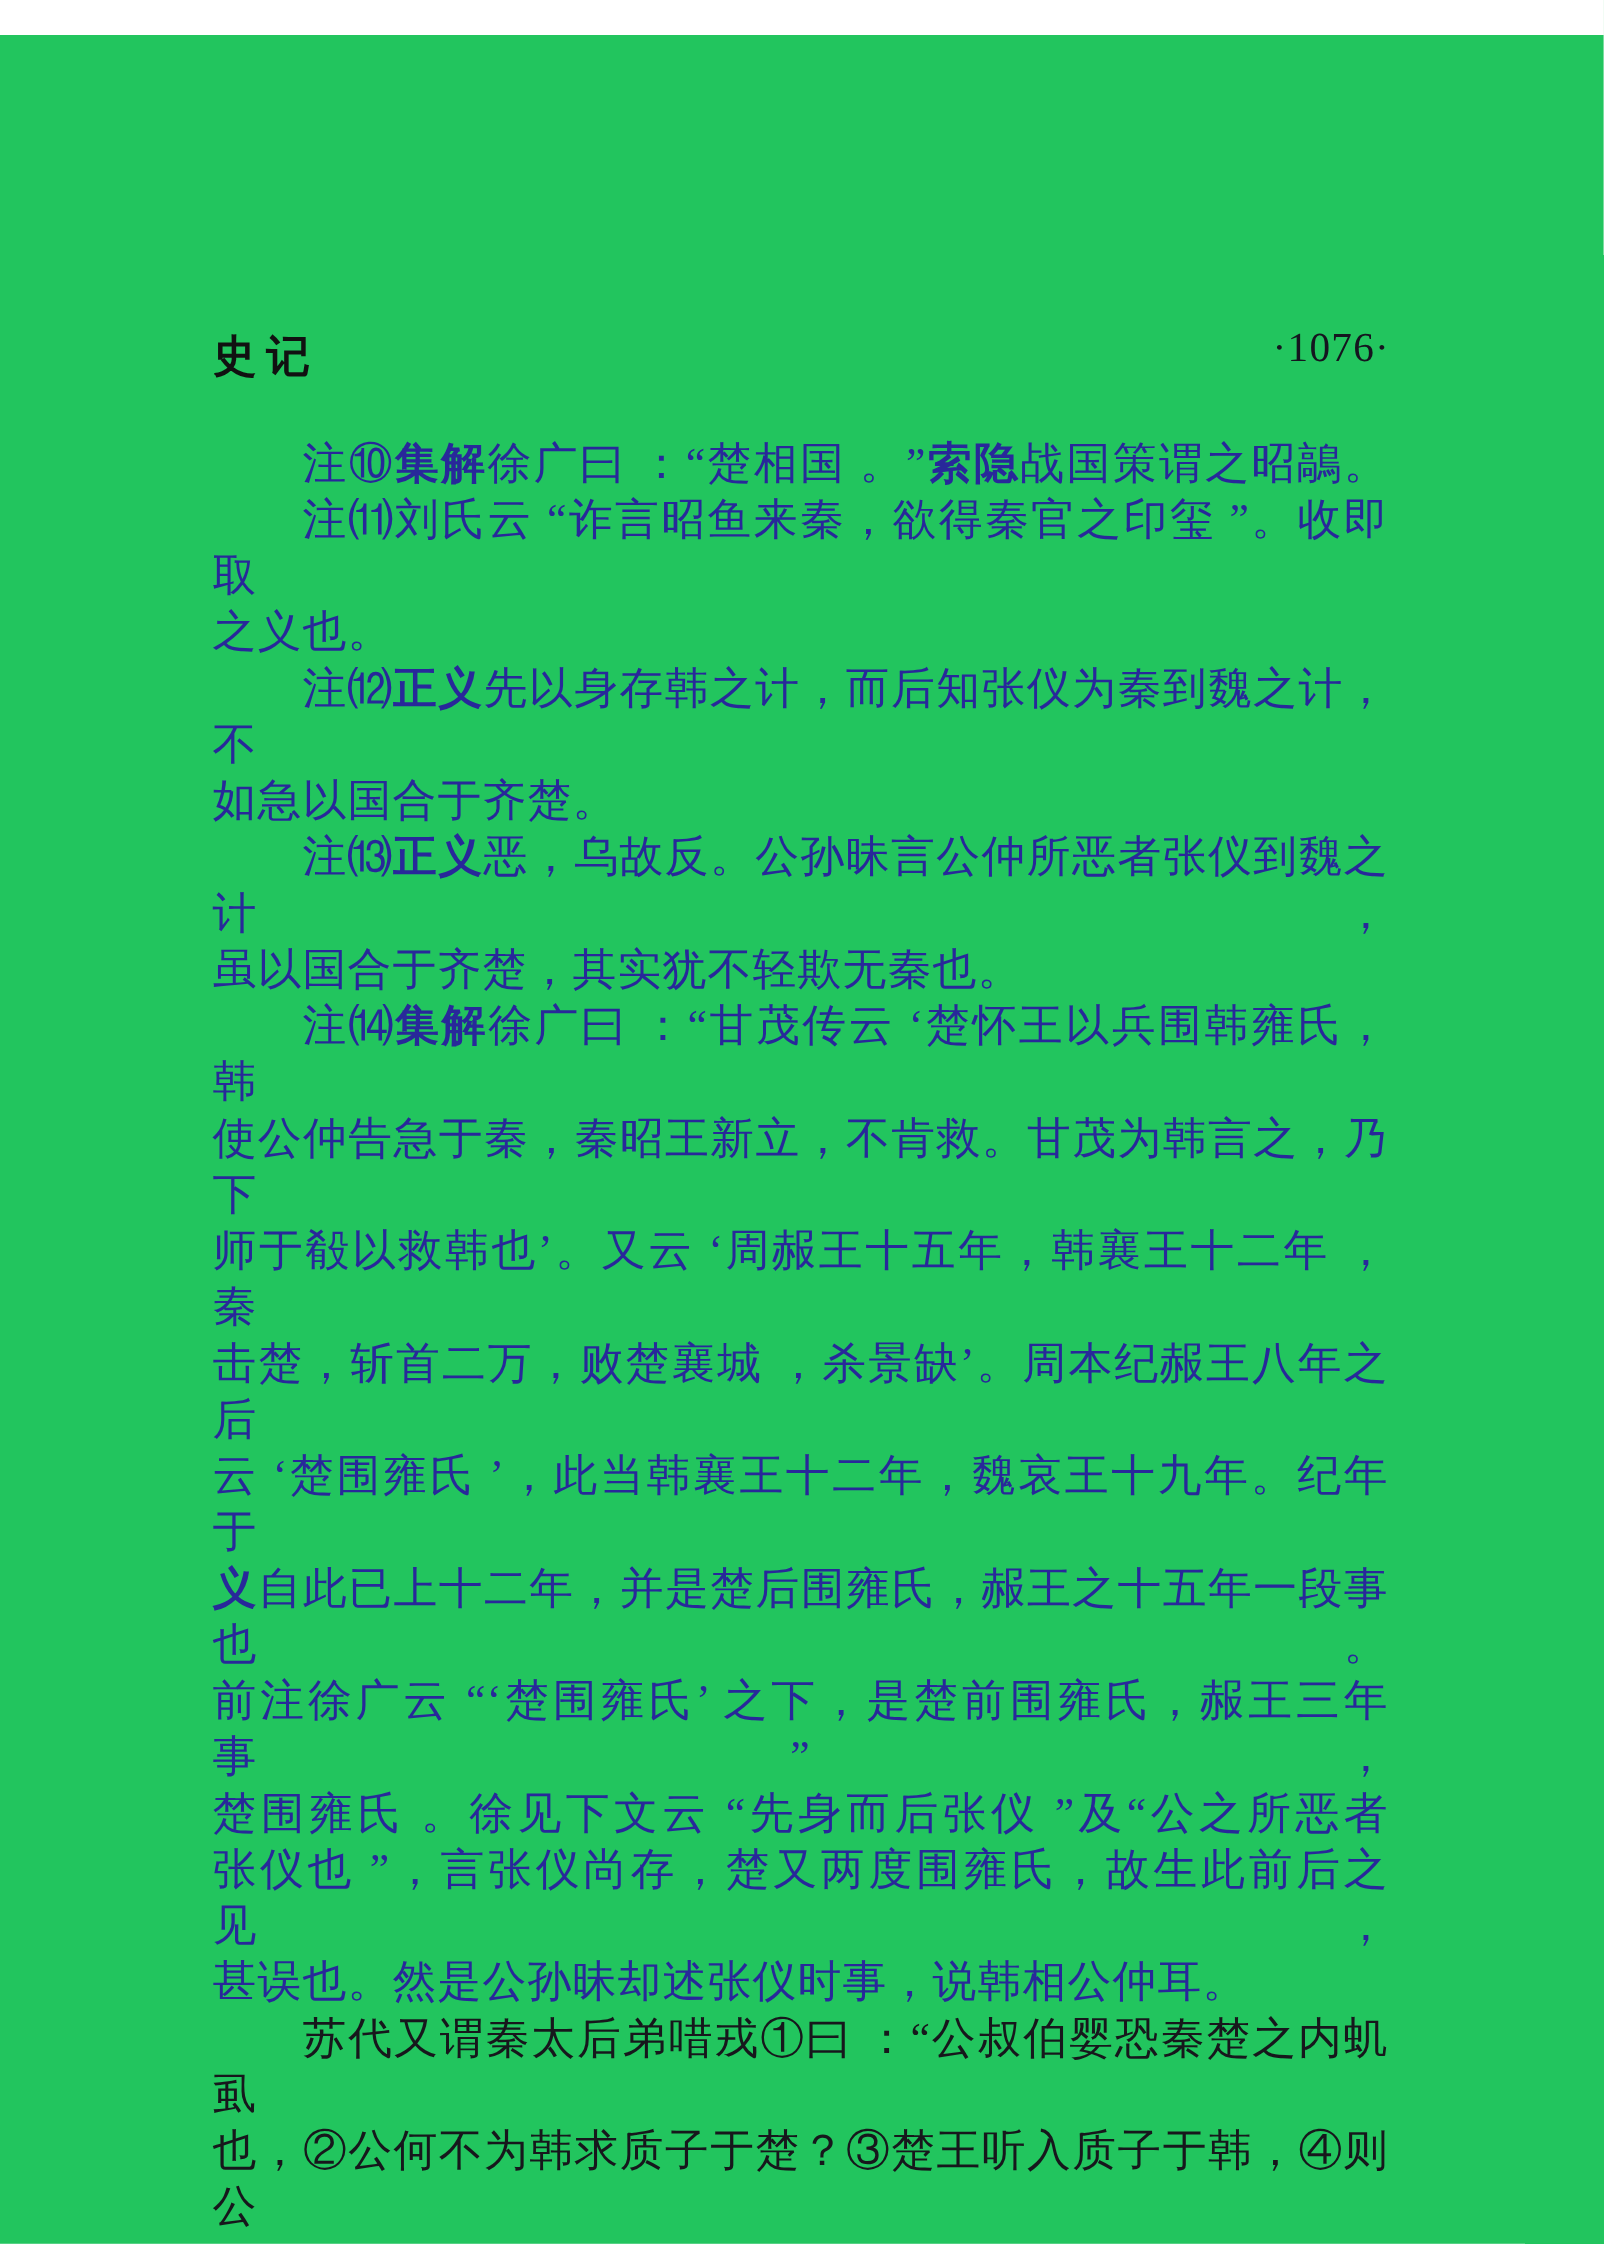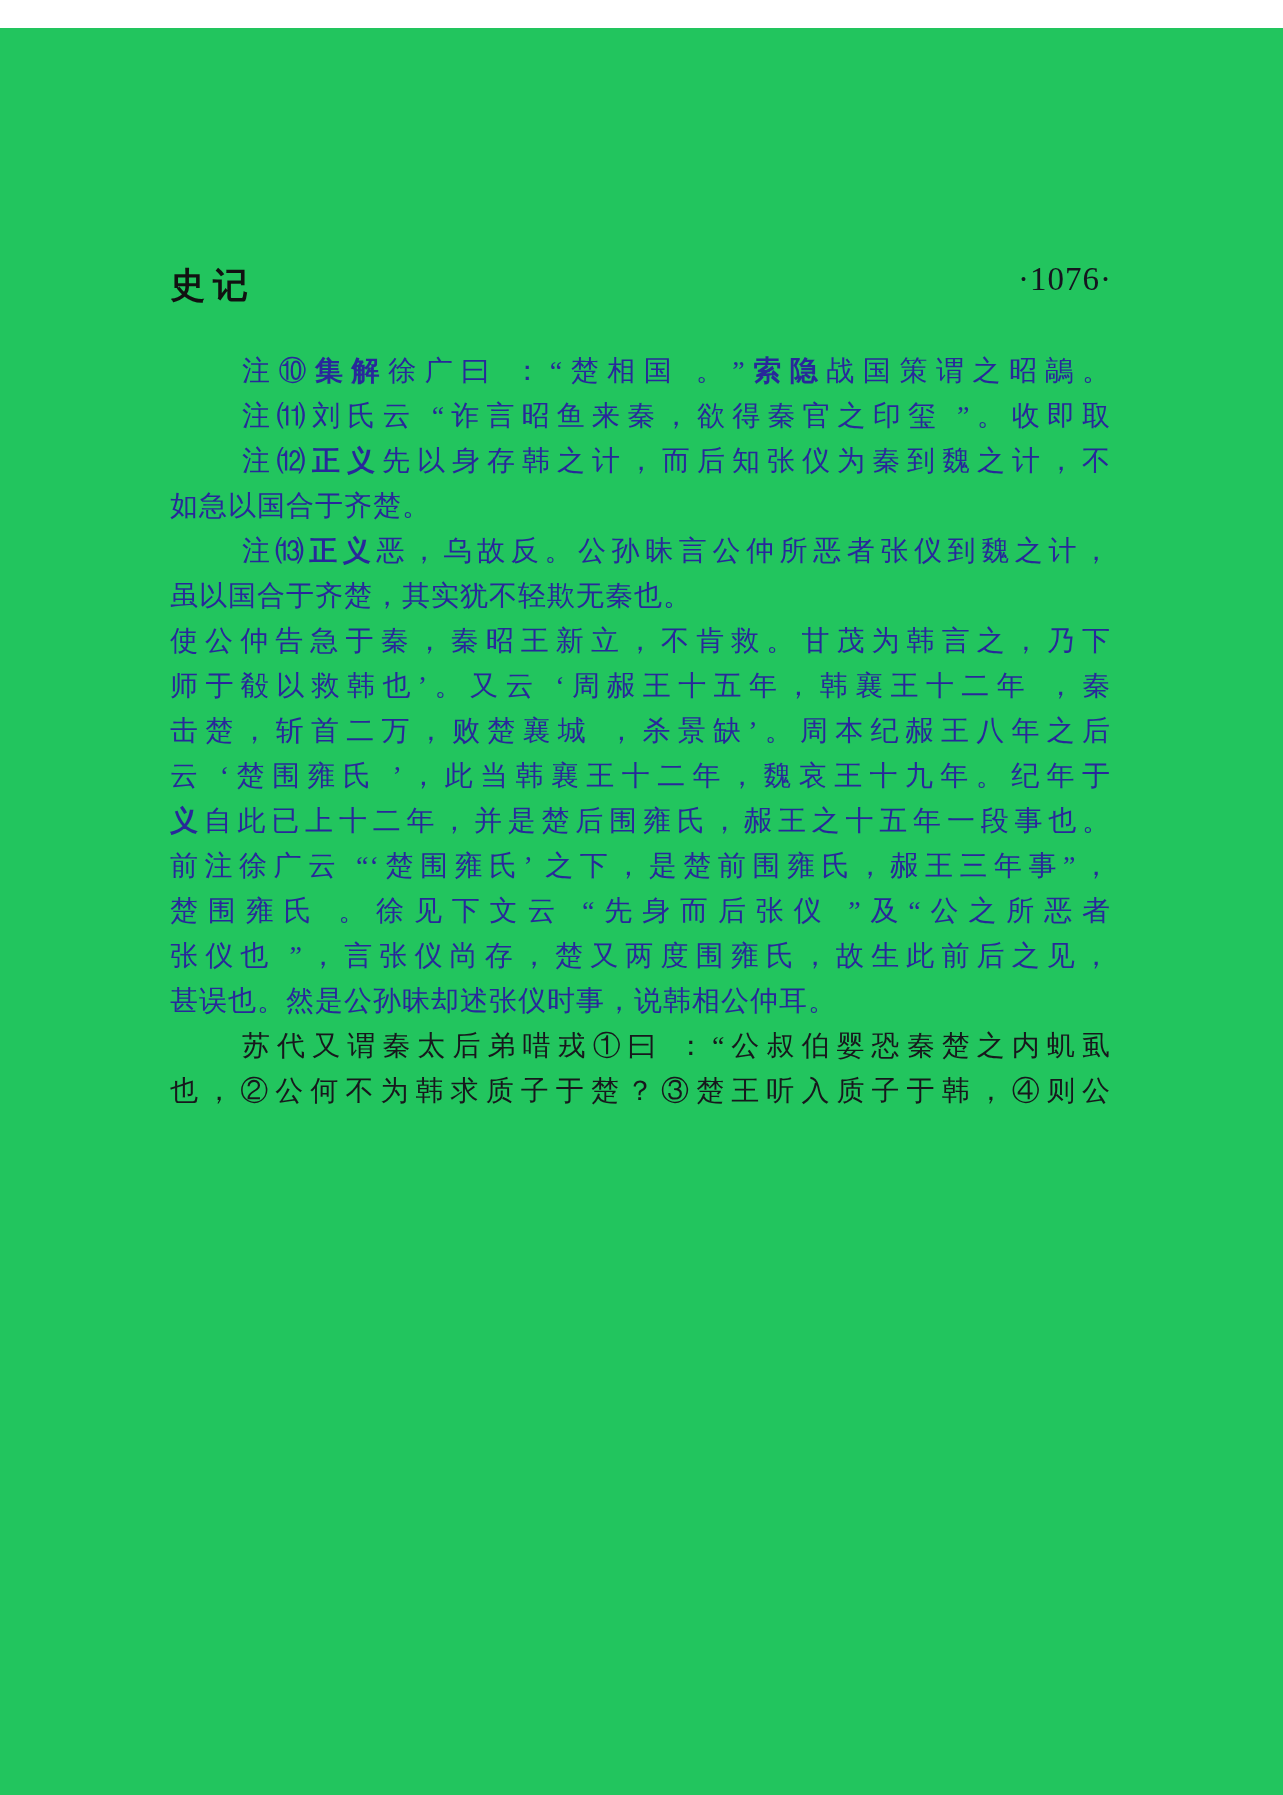--- a/index.html
+++ b/index.html
@@ -36,21 +36,21 @@
     letter-spacing: 1px;
     text-align: right;
   }
   .page-body {
     position: absolute;
     left: 170px;
     top: 320px;
     width: 941px;
   }
   .line {
-    font-size: 28px;
+    font-size: 35px;
     line-height: 45px;
     min-height: 45px;
     letter-spacing: 1px;
   }
   .line.blue  { color: #28289a; }
   .line.black { color: #17171c; }
   .line.indent { text-indent: 72px; }
   .line.fill {
     text-align: justify;
     text-align-last: justify;
@@ -60,24 +60,26 @@
 </style>
 </head>
 <body>
 
 <div class="page">
   <div class="book-title">史记</div>
   <div class="page-number">·1076·</div>
   <div class="page-body">
       <div class="line blue indent fill"><span class="seg">注⑩</span><span class="seg bold">集解</span><span class="seg">徐广曰 ：“楚相国 。”</span><span class="seg bold">索隐</span><span class="seg">战国策谓之昭鶮。</span></div>
       <div class="line blue indent fill"><span class="seg">注⑾刘氏云 “诈言昭鱼来秦，欲得秦官之印玺 ”。收即取</span></div>
+      <div class="line blue"><span class="seg">之义也。</span></div>
       <div class="line blue indent fill"><span class="seg">注⑿</span><span class="seg bold">正义</span><span class="seg">先以身存韩之计，而后知张仪为秦到魏之计，不</span></div>
       <div class="line blue"><span class="seg">如急以国合于齐楚。</span></div>
       <div class="line blue indent fill"><span class="seg">注⒀</span><span class="seg bold">正义</span><span class="seg">恶，乌故反。公孙昧言公仲所恶者张仪到魏之计，</span></div>
       <div class="line blue"><span class="seg">虽以国合于齐楚，其实犹不轻欺无秦也。</span></div>
+      <div class="line blue indent fill"><span class="seg">注⒁</span><span class="seg bold">集解</span><span class="seg">徐广曰 ：“甘茂传云 ‘楚怀王以兵围韩雍氏，韩</span></div>
       <div class="line blue fill"><span class="seg">使公仲告急于秦，秦昭王新立，不肯救。甘茂为韩言之，乃下</span></div>
       <div class="line blue fill"><span class="seg">师于殽以救韩也’。又云 ‘周赧王十五年，韩襄王十二年 ，秦</span></div>
       <div class="line blue fill"><span class="seg">击楚，斩首二万，败楚襄城 ，杀景缺’。周本纪赧王八年之后</span></div>
       <div class="line blue fill"><span class="seg">云 ‘楚围雍氏 ’，此当韩襄王十二年，魏哀王十九年。纪年于</span></div>
       <div class="line blue fill"><span class="seg bold">义</span><span class="seg">自此已上十二年，并是楚后围雍氏，赧王之十五年一段事也。</span></div>
       <div class="line blue fill"><span class="seg">前注徐广云 “‘楚围雍氏’ 之下，是楚前围雍氏，赧王三年事”，</span></div>
       <div class="line blue fill"><span class="seg">楚围雍氏 。徐见下文云 “先身而后张仪 ”及“公之所恶者</span></div>
       <div class="line blue fill"><span class="seg">张仪也 ”，言张仪尚存，楚又两度围雍氏，故生此前后之见，</span></div>
       <div class="line blue"><span class="seg">甚误也。然是公孙昧却述张仪时事，说韩相公仲耳。</span></div>
       <div class="line black indent fill"><span class="seg">苏代又谓秦太后弟唶戎①曰 ：“公叔伯婴恐秦楚之内虮虱</span></div>

